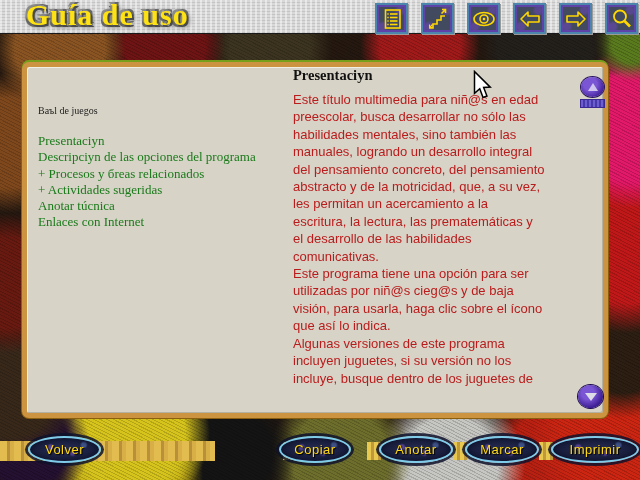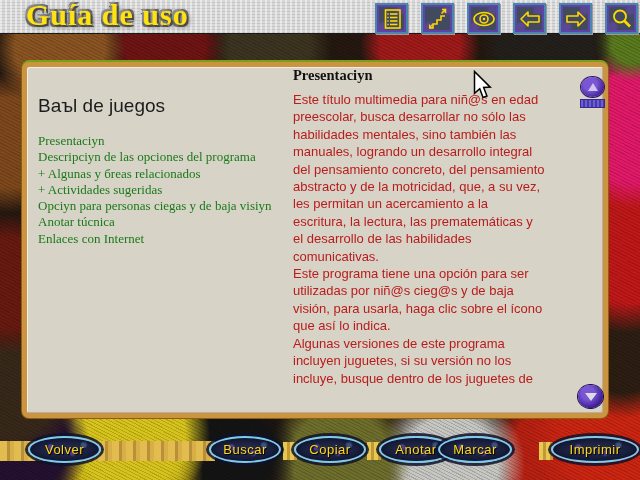--- a/index.html
+++ b/index.html
@@ -54,22 +54,22 @@
     box-shadow:inset 0 0 0 2px #5e43a8, 1px 1px 0 #9a9a9a;
     display:flex;align-items:center;justify-content:center;}
   .tool-btn svg{display:block;}
 
   
   .panel{position:absolute;left:22px;top:62px;width:586px;height:356px;box-sizing:border-box;
     background:#d7d3c7;border:5px solid #cc9440;border-radius:7px;
     box-shadow:0 -2px 0 #76a01c, 0 0 0 1px #8a6010,
                inset 1px 1px 0 #f2efe6, inset -1px -1px 0 #b4b0a2;}
 
-  .toc-header{position:absolute;left:11px;top:28px;width:255px;
-    font-family:Liberation Sans, sans-serif;font-size:19px;color:#1c1c1c;}
+  .toc-header{position:absolute;left:11px;top:38px;width:255px;
+    font-family:Liberation Serif, serif;font-size:10px;color:#1c1c1c;}
   .toc-list{position:absolute;left:11px;top:66px;width:255px;
     font-family:"Liberation Serif",serif;font-size:13px;line-height:16.3px;color:#1a7a1a;}
   .toc-item{cursor:pointer;}
 
   .content-heading{position:absolute;left:266px;top:0px;
     font-family:"Liberation Serif",serif;font-weight:bold;font-size:14.5px;color:#111;}
   .content-body{position:absolute;left:266px;top:24px;width:288px;
     font-size:13px;line-height:17.4px;color:#b91c1c;white-space:pre-line;}
 
   
@@ -174,23 +174,22 @@
         </span>
       </div>
     </div>
   </div>
 
   <div class="panel">
     <div class="toc-header">Baъl de juegos</div>
     <div class="toc-list">
       <div class="toc-item">Presentaciyn</div>
       <div class="toc-item">Descripciyn de las opciones del programa</div>
-      <div class="toc-item">+ Algunas y бreas relacionados</div>
+      <div class="toc-item">+ Procesos y бreas relacionados</div>
       <div class="toc-item">+ Actividades sugeridas</div>
-      <div class="toc-item">Opciyn para personas ciegas y de baja visiyn</div>
       <div class="toc-item">Anotar túcnica</div>
       <div class="toc-item">Enlaces con Internet</div>
     </div>
 
     <div class="content-heading">Presentaciyn</div>
     <div class="content-body">Este título multimedia para niñ@s en edad
 preescolar, busca desarrollar no sólo las
 habilidades mentales, sino también las
 manuales, logrando un desarrollo integral
 del pensamiento concreto, del pensamiento
@@ -216,24 +215,23 @@
     </div>
   </div>
 
   <div class="band"></div>
   <div class="connector" style="left:283px"></div>
   <div class="connector" style="left:367px"></div>
   <div class="connector" style="left:453px"></div>
   <div class="connector" style="left:539px"></div>
 
   <div class="oval-btn" style="left:28px;width:73px">Volver</div>
-  <div class="oval-btn" style="left:209px;width:72px">Buscar</div>
-  <div class="oval-btn" style="left:294px;width:72px">Copiar</div>
+  <div class="oval-btn" style="left:279px;width:72px">Copiar</div>
   <div class="oval-btn" style="left:379px;width:74px">Anotar</div>
-  <div class="oval-btn" style="left:438px;width:74px">Marcar</div>
+  <div class="oval-btn" style="left:465px;width:74px">Marcar</div>
   <div class="oval-btn" style="left:551px;width:88px">Imprimir</div>
 
   <div class="cursor">
     <svg width="20" height="30" viewBox="0 0 13 20">
       <path d="M1.5,1 L1.5,15.5 L5,12.5 L7.2,18.3 L9.8,17.3 L7.6,11.6 L12,11.4 Z" fill="#ffffff" stroke="#000000" stroke-width="1"></path>
     </svg>
   </div>
 
 </div>
 

